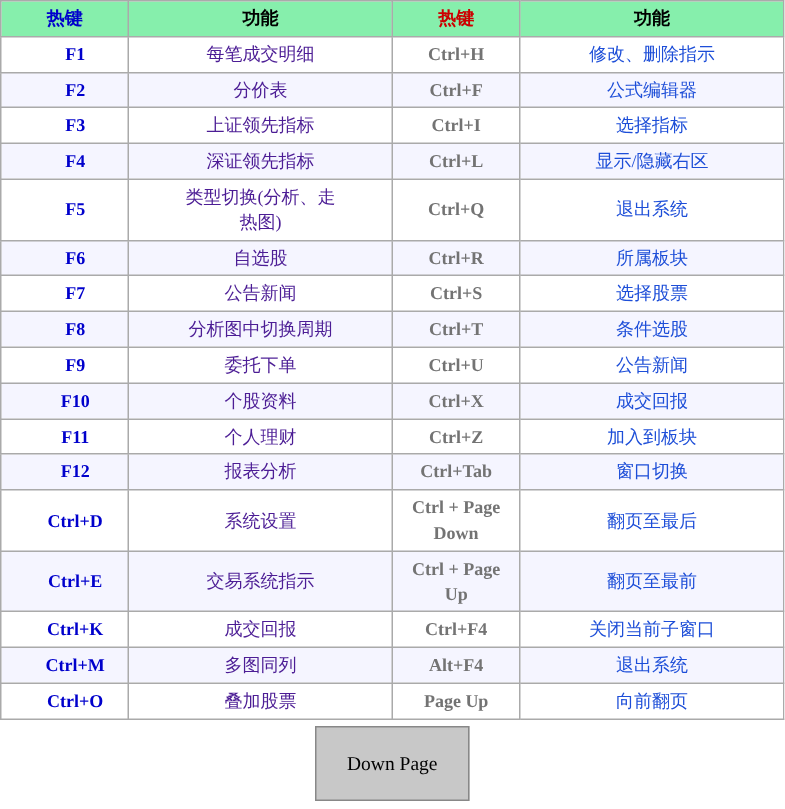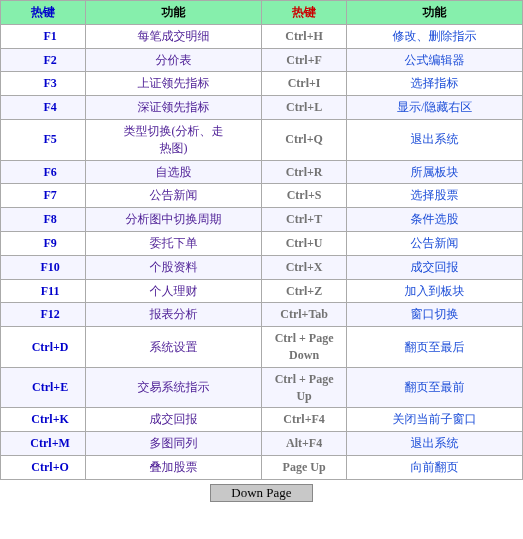--- a/index.html
+++ b/index.html
@@ -60,21 +60,21 @@
     }
     .header-hotkey-right {
       color: #cc0000;
       font-weight: bold;
     }
     .down-page-btn {
       display: block;
       margin: 4px auto;
       background: #c8c8c8;
       border: 1px solid #888;
-      padding: 0 20px;
+      padding: 16px 20px;
       cursor: pointer;
       font-size: 13px;
       font-family: SimSun, serif;
     }
   </style>
 </head>
 <body>
 
 <table>
   <thead>

